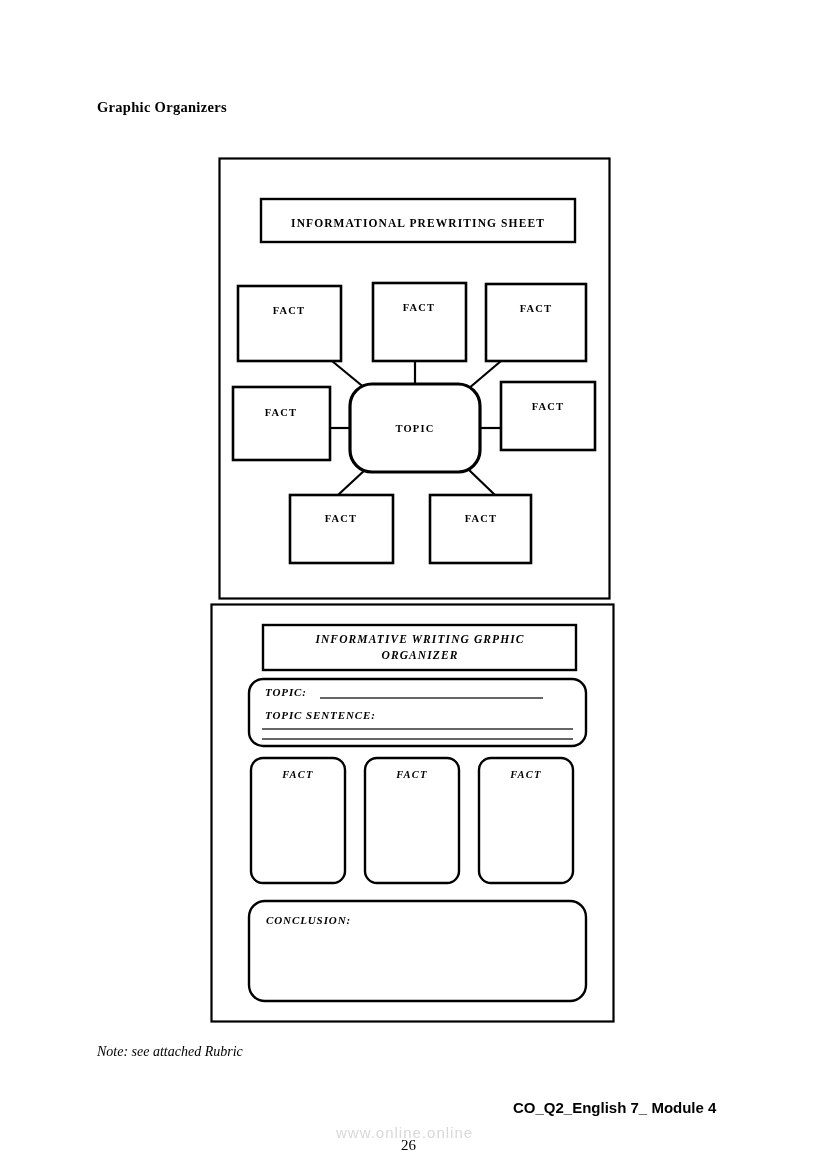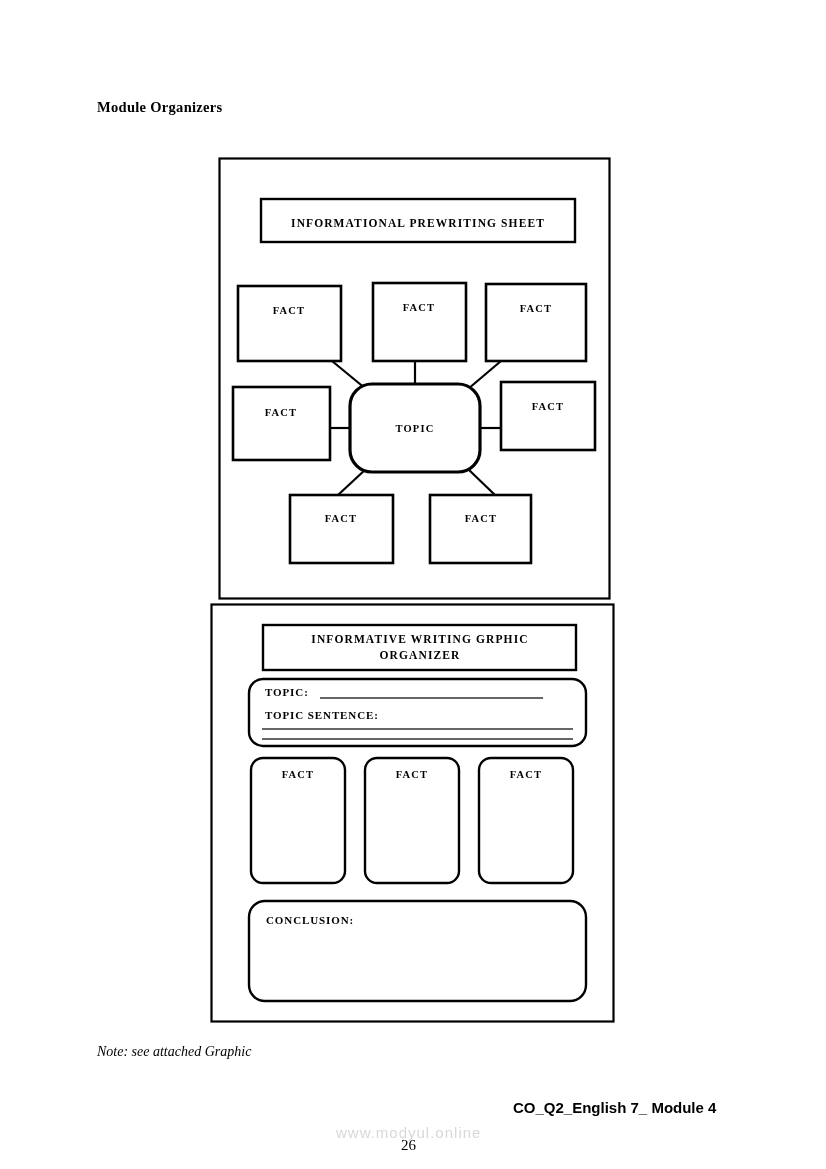--- a/index.html
+++ b/index.html
@@ -32,20 +32,21 @@
   .organizer {
     position: absolute;
   }
   #organizer-one {
     left: 218px;
     top: 157px;
   }
   #organizer-two {
     left: 210px;
     top: 603px;
+    font-style: italic;
   }
   svg { display: block; }
   .frame {
     fill: #ffffff;
     stroke: #000000;
     stroke-width: 2.2;
   }
   .title-box {
     fill: #ffffff;
     stroke: #000000;
@@ -134,21 +135,21 @@
     letter-spacing: 1px;
     color: #d8d8d8;
     white-space: nowrap;
   }
 </style>
 </head>
 <body>
 
 <div class="page">
 
-  <div id="page-title">Module Organizers</div>
+  <div id="page-title">Graphic Organizers</div>
 
   <div class="organizer" id="organizer-one">
     <svg width="394" height="443" viewBox="0 0 394 443" xmlns="http://www.w3.org/2000/svg">
       <rect class="frame" x="1.5" y="1.5" width="390" height="440"></rect>
 
       <rect class="title-box" x="43" y="42" width="314" height="43"></rect>
       <text class="label-heading" x="200" y="70" text-anchor="middle">INFORMATIONAL PREWRITING SHEET</text>
 
       <path class="connector" d="M 114 204 L 148 232"></path>
       <path class="connector" d="M 197 204 L 197 230"></path>
@@ -206,18 +207,18 @@
       <text class="label-fact" x="202" y="175" text-anchor="middle">FACT</text>
 
       <rect class="round-box" x="269" y="155" width="94" height="125" rx="12" ry="12"></rect>
       <text class="label-fact" x="316" y="175" text-anchor="middle">FACT</text>
 
       <rect class="round-box" x="39" y="298" width="337" height="100" rx="16" ry="16"></rect>
       <text class="label-field" x="56" y="321">CONCLUSION:</text>
     </svg>
   </div>
 
-  <div id="note-text">Note: see attached Graphic</div>
+  <div id="note-text">Note: see attached Rubric</div>
   <div id="page-number">26</div>
   <div id="footer-module">CO_Q2_English 7_ Module 4</div>
-  <div id="watermark">www.modyul.online</div>
+  <div id="watermark">www.online.online</div>
 
 </div>
 
 </body></html>

